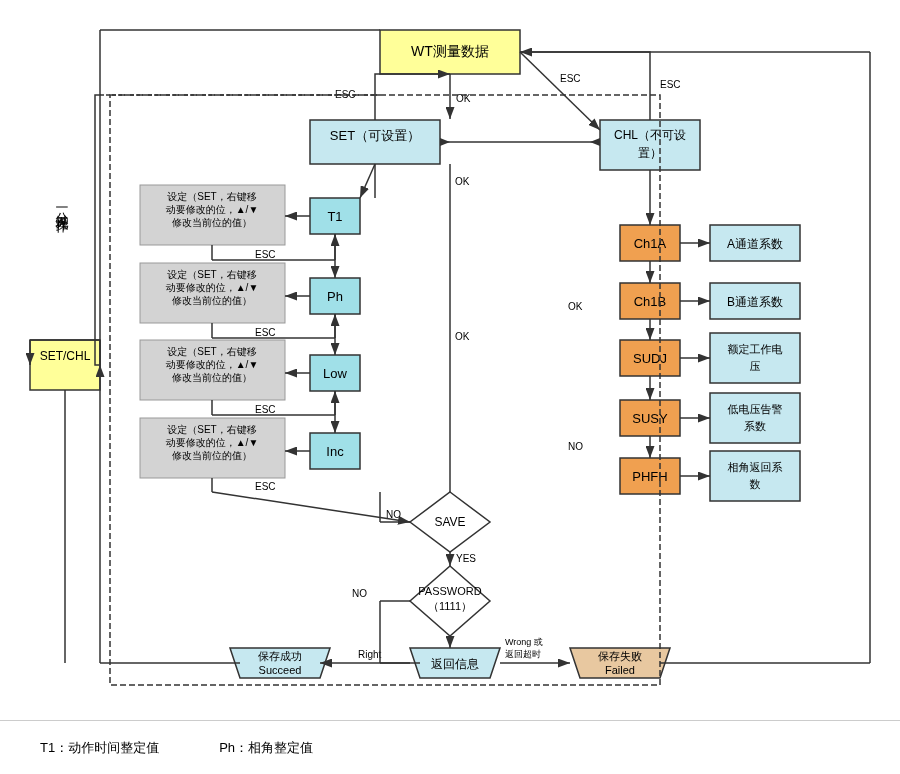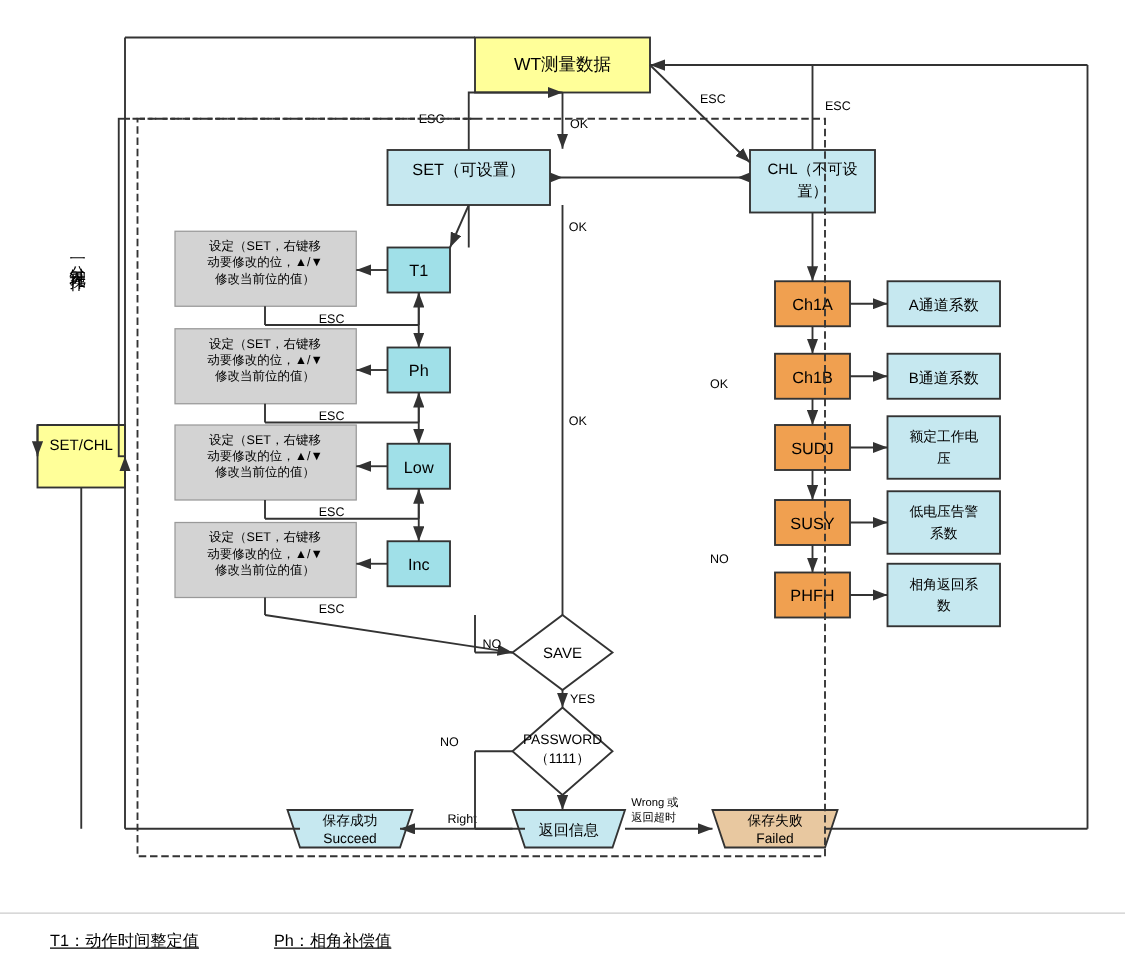--- a/index.html
+++ b/index.html
@@ -20,28 +20,27 @@
       position: absolute;
       top: 0; left: 0;
       width: 900px;
       height: 720px;
     }
     .legend {
       position: absolute;
       bottom: 0;
       left: 0;
       width: 900px;
-      height: 44px;
+      height: 54px;
       padding: 6px 40px;
       border-top: 1px solid #ccc;
       display: flex;
       flex-direction: column;
       justify-content: center;
       gap: 4px;
-      text-decoration: underline;
     }
     .legend-row {
       display: flex;
       gap: 60px;
       font-size: 13px;
     }
     .legend-item {
       white-space: nowrap;
     }
   </style>
@@ -279,15 +278,15 @@
     </defs>
 
     <rect x="110" y="95" width="550" height="590" fill="none" stroke="#333" stroke-width="1.5" stroke-dasharray="6,3"></rect>
 
   </svg>
 </div>
 
 <div class="legend">
   <div class="legend-row">
     <span class="legend-item">T1：动作时间整定值</span>
-    <span class="legend-item">Ph：相角补偿值</span>
+    <span class="legend-item">Ph：相角整定值</span>
   </div>
 </div>
 
 </body></html>

